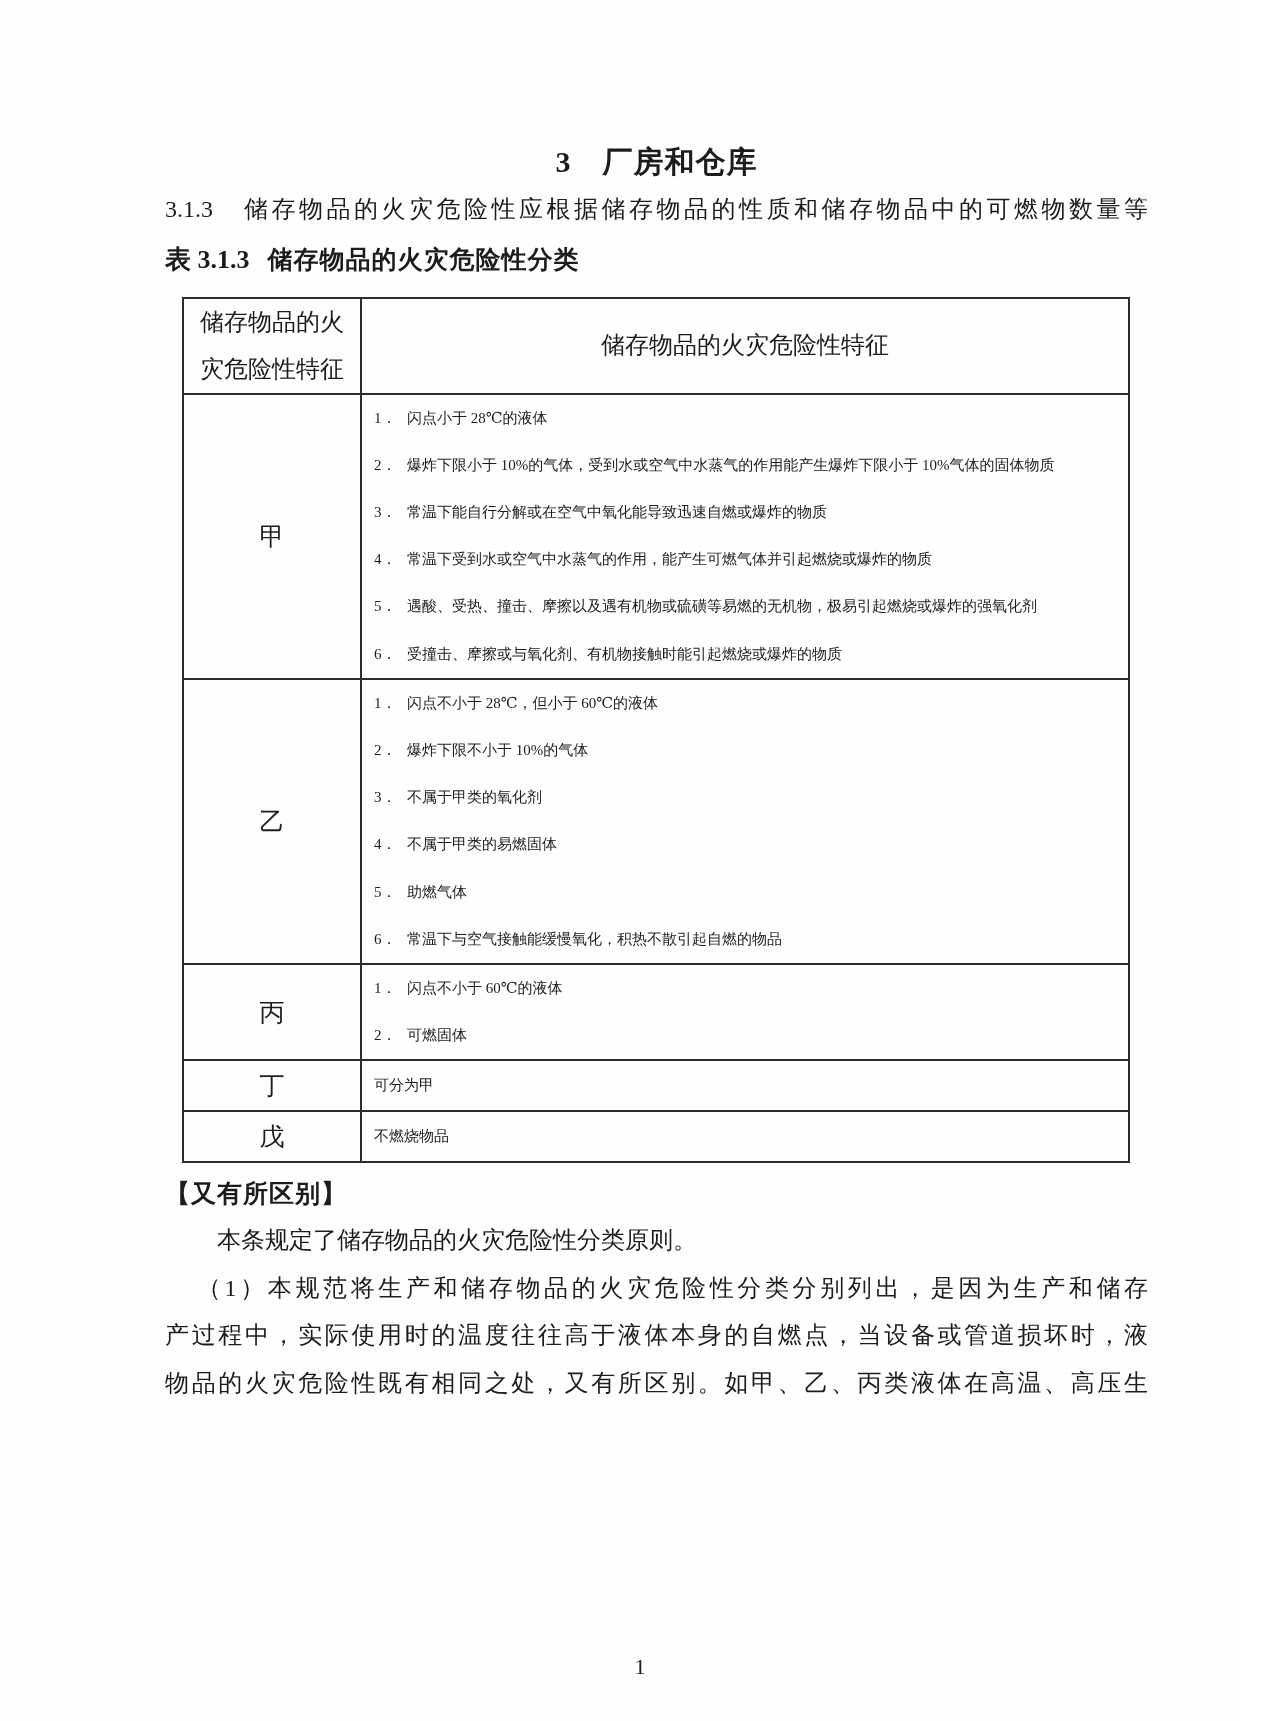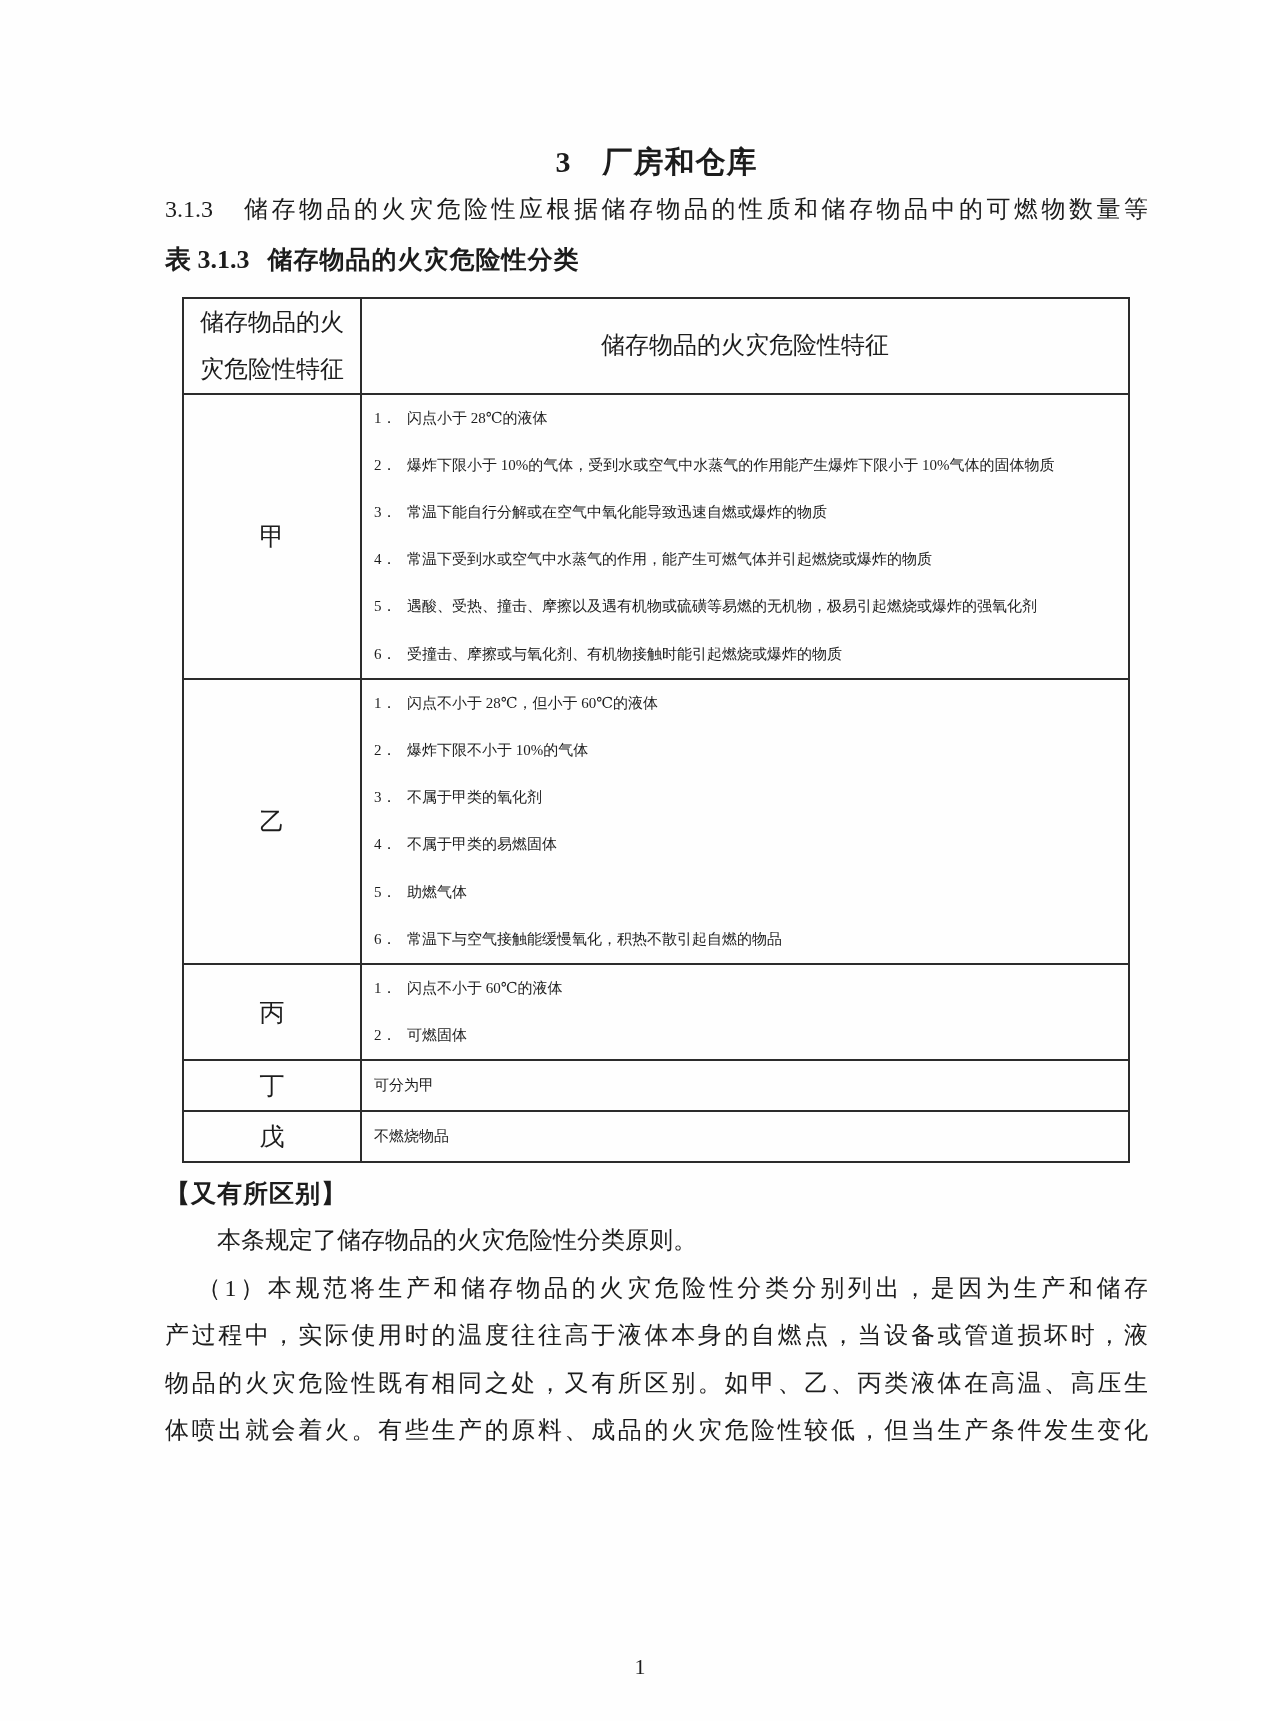--- a/index.html
+++ b/index.html
@@ -170,18 +170,17 @@
       </tbody>
   </table>
 
   <div class="commentary-heading">【又有所区别】</div>
 
   <div id="commentary">
       <div class="bline ind2">本条规定了储存物品的火灾危险性分类原则。</div>
       <div class="bline just ind1">（1）本规范将生产和储存物品的火灾危险性分类分别列出，是因为生产和储存</div>
       <div class="bline just">产过程中，实际使用时的温度往往高于液体本身的自燃点，当设备或管道损坏时，液</div>
       <div class="bline just">物品的火灾危险性既有相同之处，又有所区别。如甲、乙、丙类液体在高温、高压生</div>
-      <div class="bline just">体喷出就会着火。有些生产的原料、成品的火灾危险性较低，但当生产条件发生变化</div>
     </div>
 
   <div class="page-number">1</div>
 
 </div>
 
 </body></html>

